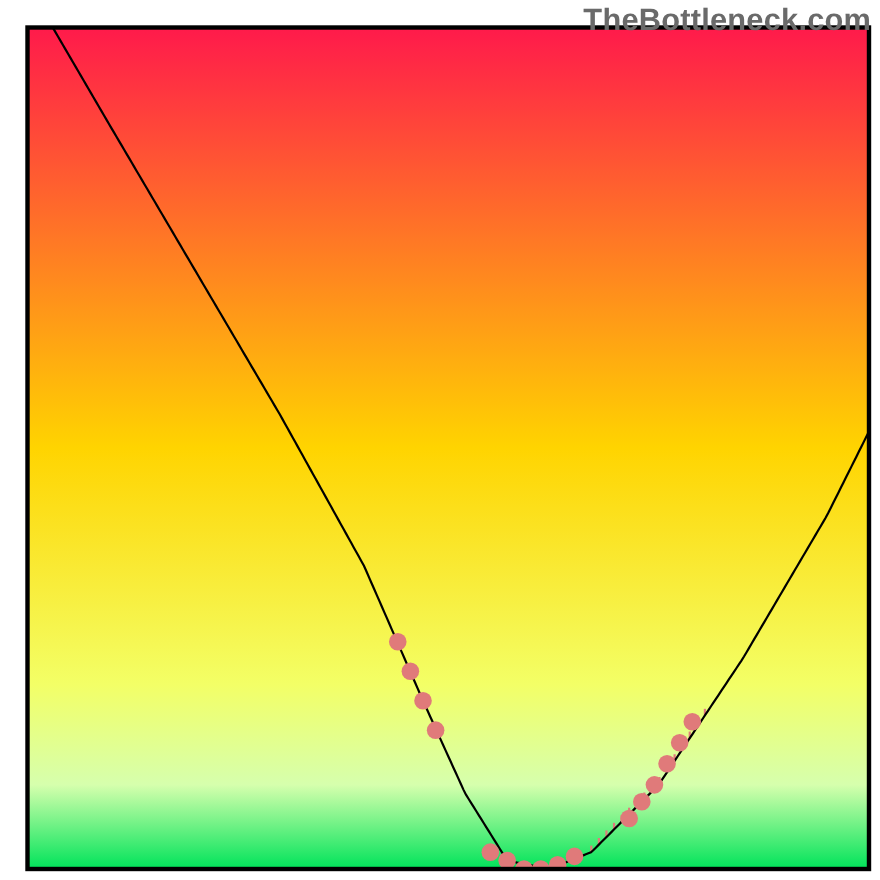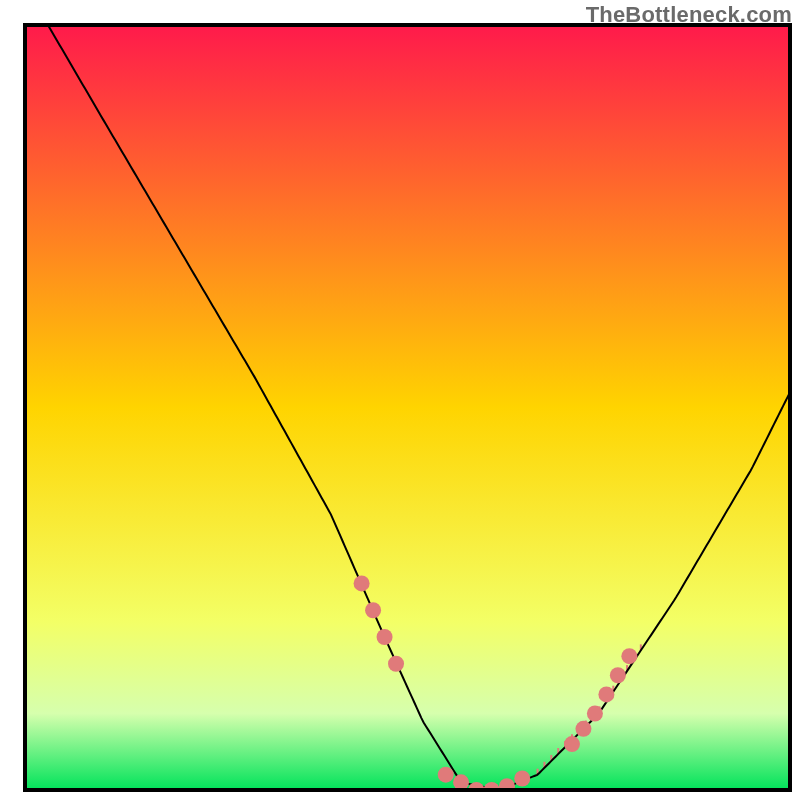--- a/index.html
+++ b/index.html
@@ -13,21 +13,21 @@
   }
   .chart-wrapper {
     position: relative;
     width: 800px;
     height: 800px;
   }
   .watermark {
     position: absolute;
     top: 2px;
     right: 8px;
-    font-size: 22px;
+    font-size: 28px;
     font-weight: 600;
     color: #6a6a6a;
     letter-spacing: 0.2px;
     z-index: 10;
     margin-left: 48px;
   }
   svg.chart {
     position: absolute;
     top: 0;
     left: 0;

